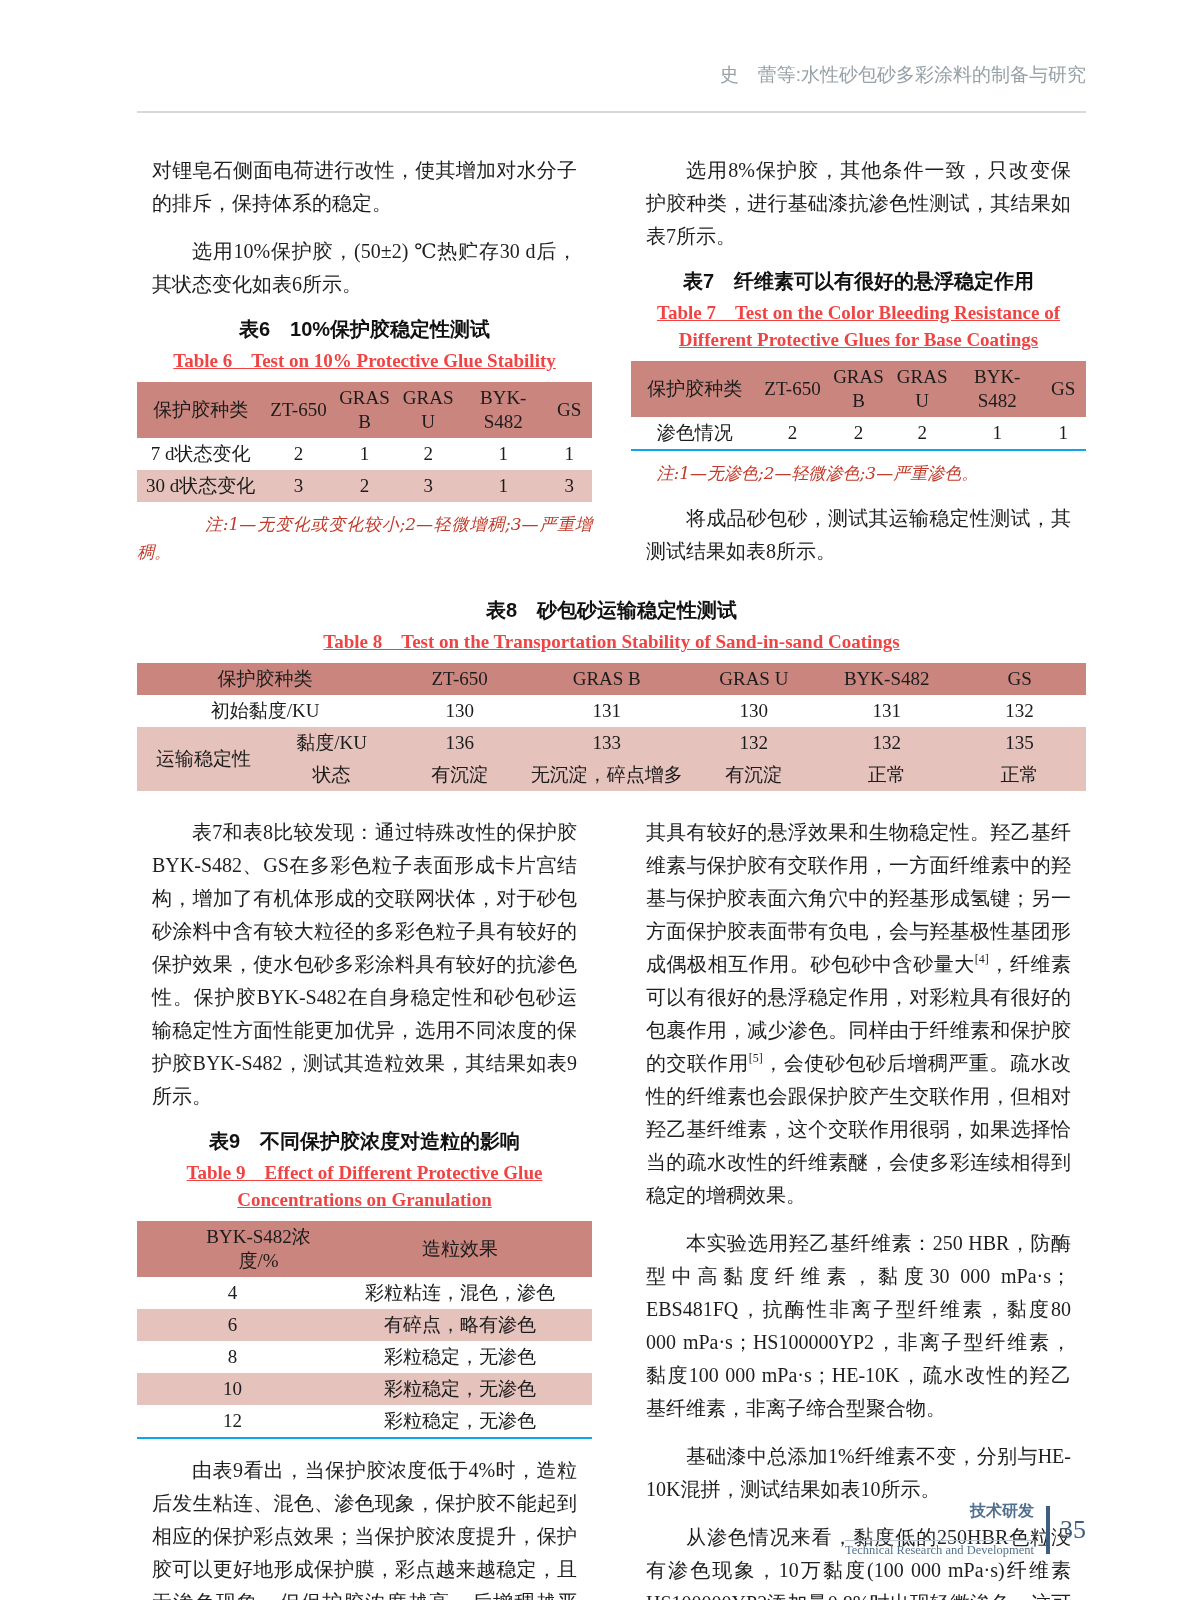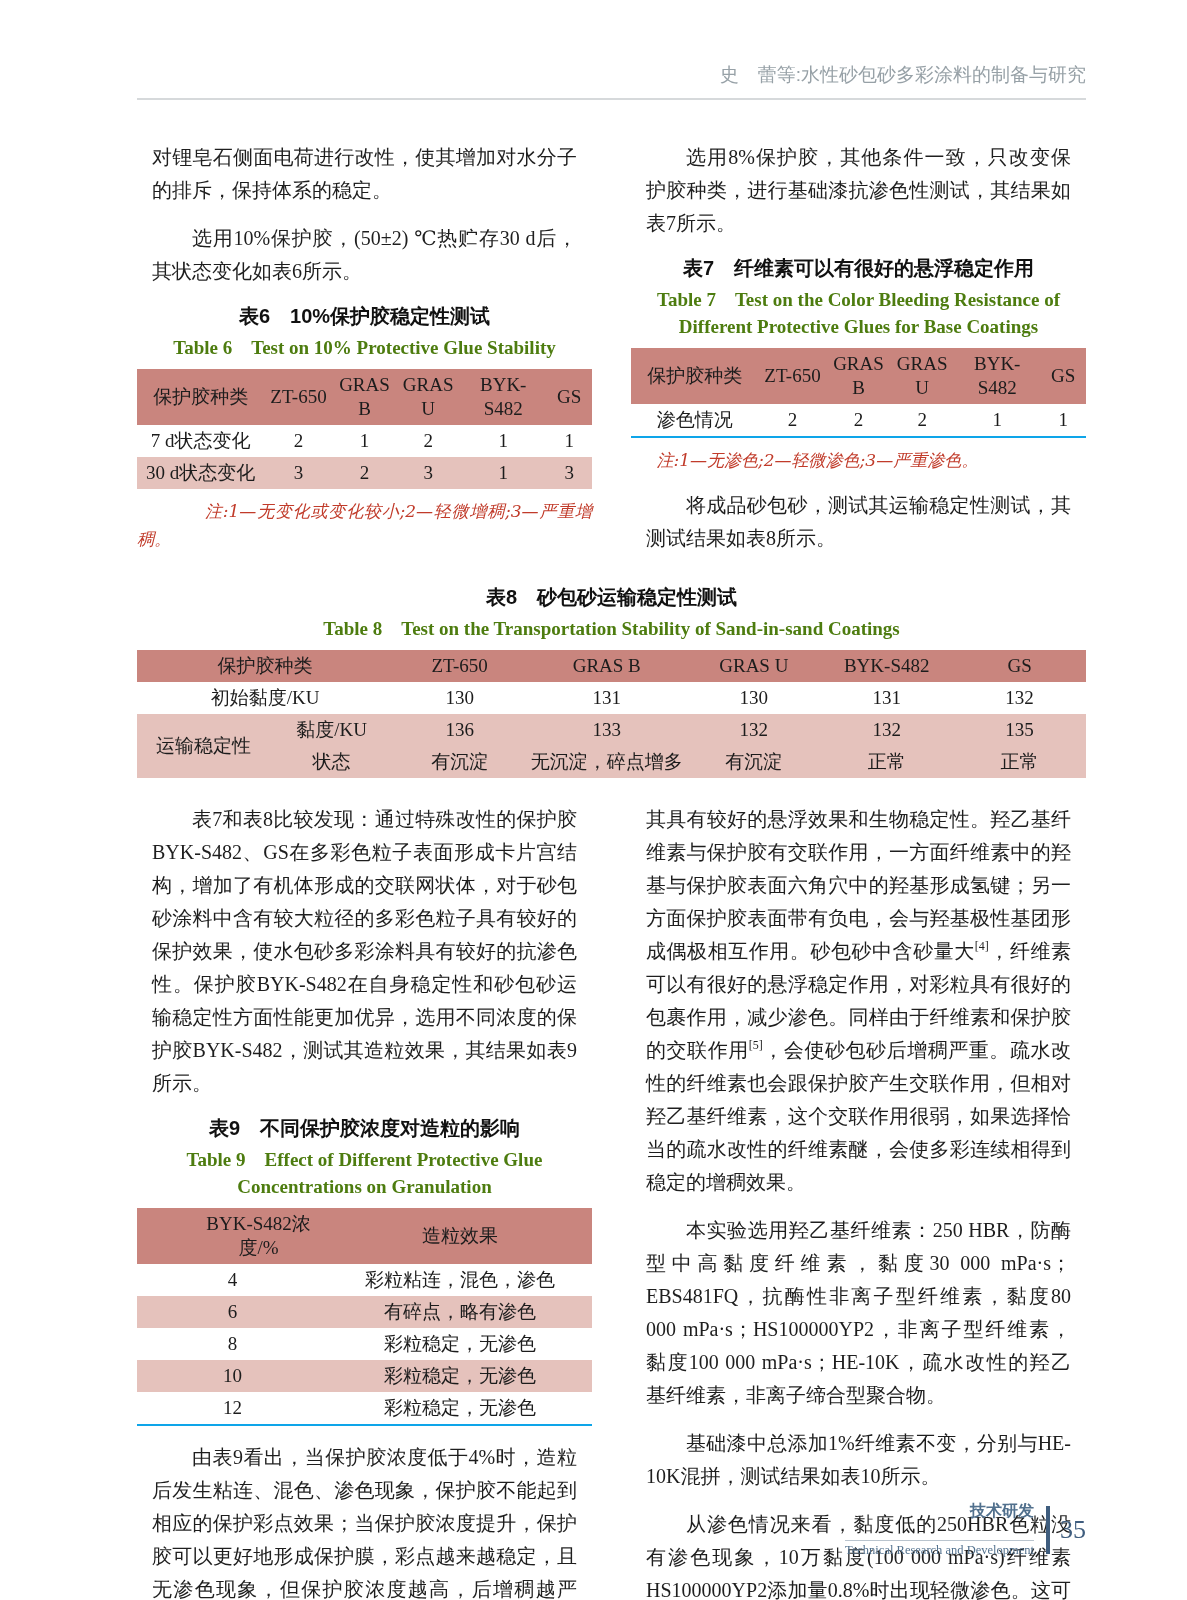--- a/index.html
+++ b/index.html
@@ -10,21 +10,21 @@
     overflow:hidden;
     font-family:"Liberation Serif","DejaVu Serif",serif;
     color:#1e1e1e;
   }
   
   .page-header { padding:62px 101px 0 137px; }
   .running-title {
     text-align:right;
     font-family:"Liberation Sans","DejaVu Sans",sans-serif;
     font-size:19px; color:#97a1a7;
-    padding-bottom:10px;
+    padding-bottom:23px;
   }
   .header-rule { border-bottom:2px solid #d6d9db; }
 
   
   .content { padding:26px 101px 0 137px; }
   .two-col { display:flex; gap:39px; }
   .col { flex:1 1 0; min-width:0; }
 
   p.para {
     margin:15px; font-size:20px; line-height:33px;
@@ -35,21 +35,21 @@
 
   
   .table-block { margin:10px 0 8px 0; }
   .cap-zh {
     font-family:"Liberation Sans","DejaVu Sans",sans-serif;
     font-weight:bold; font-size:20px; text-align:center;
     margin:8px 0 4px 0; color:#111;
   }
   .cap-en {
     font-weight:bold; font-size:19px; line-height:27px;
-    text-align:center; margin:0 0 8px 0; color:#4d7c0f;
+    text-align:center; margin:0 0 8px 0; color:#ef4444;text-decoration:underline;
   }
   table.data-table {
     width:100%; border-collapse:collapse;
     font-size:19px; line-height:24px; color:#1c1c1c;
     table-layout:fixed;
   }
   table.data-table td { padding:4px 4px; text-align:center; vertical-align:middle; }
   td.c-left { text-align:left; padding-left:10px; }
   tr.head-row td { background:#c9857e; }
   tr.row-pink td { background:#e5c2bc; }

